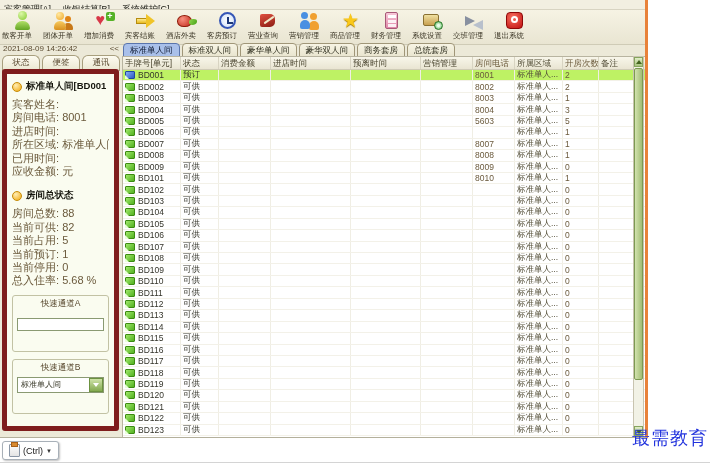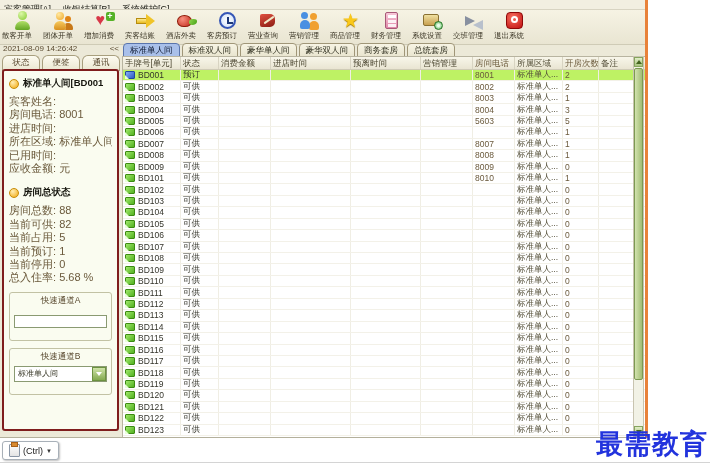--- a/index.html
+++ b/index.html
@@ -71,27 +71,27 @@
       border-radius:50%;box-sizing:border-box}
   
   .datebar{position:absolute;left:3px;top:44px;width:116px;font-size:8px;color:#5a4a30;
            display:flex;justify-content:space-between;align-items:center}
   .collapse-btn{cursor:pointer;color:#5a4a30}
   .side-tabs{position:absolute;left:2px;top:55px;width:118px;display:flex;gap:2px}
   .side-tab{flex:1;text-align:center;font-size:8.5px;color:#5a4a30;cursor:pointer;
             background:linear-gradient(#fdfbf0,#eae6d0);border:1px solid #a89f7e;border-bottom:none;
             border-radius:6px 6px 0 0;padding:1px 0 2px}
   .panel{position:absolute;left:2px;top:69px;width:117px;height:362px;background:#fafcf0;
-         border:2px solid #7f1d1d;border-radius:3px;padding:4px 5px;box-sizing:border-box;overflow:hidden}
+         border:5px solid #7f1d1d;border-radius:3px;padding:4px 5px;box-sizing:border-box;overflow:hidden}
   .sec-head{display:flex;align-items:center;gap:4px;font-size:9.5px;font-weight:bold;color:#14140c;margin:2px 0 5px}
   .ball-icon{width:10px;height:10px;border-radius:50%;flex:0 0 auto;box-sizing:border-box;
              background:radial-gradient(circle at 35% 30%,#ffeeb4,#f2a80c);border:1px solid #c78c08}
   .field{font-size:11px;color:#6b5a3c;line-height:13.4px;white-space:nowrap;overflow:hidden}
   .sec-gap{height:9px}
-  .quick{border:1px solid #c2c2a4;border-radius:3px;margin-top:7px;padding:2px 4px 12px;text-align:center}
+  .quick{border:1px solid #c2c2a4;border-radius:3px;margin-top:7px;padding:2px 4px 20px;text-align:center}
   .qlabel{font-size:8.5px;color:#5a4a30;margin-bottom:3px}
   .quick input{width:100%;height:13px;border:1px solid #8a9a72;box-sizing:border-box;font-size:8px;
                padding:0 2px;background:#fff;outline:none}
   .qselect{height:14px;background:#fff;border:1px solid #8a9a72;display:flex;align-items:center;
            justify-content:space-between;font-size:8px;color:#3a3a2a;padding-left:3px;cursor:pointer}
   .dd-btn{width:12px;height:12px;background:linear-gradient(#cfe3a8,#84aa50);border:1px solid #6c9240;
           display:flex;align-items:center;justify-content:center;flex:0 0 auto}
   .dd-btn i{width:0;height:0;border-left:3px solid transparent;border-right:3px solid transparent;
             border-top:4px solid #fff}
   
@@ -133,21 +133,21 @@
   
   .paste-chip{position:absolute;left:2px;top:441px;height:17px;display:flex;align-items:center;gap:3px;
       background:#fff;border:1px solid #a8b0b8;border-radius:3px;padding:0 6px;cursor:pointer;
       box-shadow:1px 1px 2px rgba(0,0,0,.25);font-size:9px;color:#1a1a1a}
   .clipboard-icon{width:9px;height:11px;background:linear-gradient(#fdfdfd,#e4e4e4);
       border:1px solid #8a96a6;border-radius:1px;position:relative;flex:0 0 auto}
   .clipboard-icon::before{content:"";position:absolute;left:1px;top:-3px;width:5px;height:3px;
       background:#d88a30;border:1px solid #a86018}
   .paste-caret{font-size:6px;color:#333}
   .watermark{position:absolute;right:2px;top:426px;font-family:"DejaVu Serif","Liberation Serif",serif;
-      font-weight:bold;font-size:27px;letter-spacing:1px;color:#2233dd;cursor:default}
+      font-weight:normal;font-size:18px;letter-spacing:1px;color:#2233dd;cursor:default}
   .screen-line{position:absolute;left:0;top:462px;width:710px;height:1px;background:#d4d4d4}
 </style>
 </head>
 <body>
 
 <div class="app" data-name="hotel-app-window">
 
   <div class="menubar" data-name="menu-bar">
     
   <span class="menu-item" data-name="menu-item">宾客管理[A]</span><span class="menu-item" data-name="menu-item">收银结算[B]</span><span class="menu-item" data-name="menu-item">系统维护[C]</span></div>

